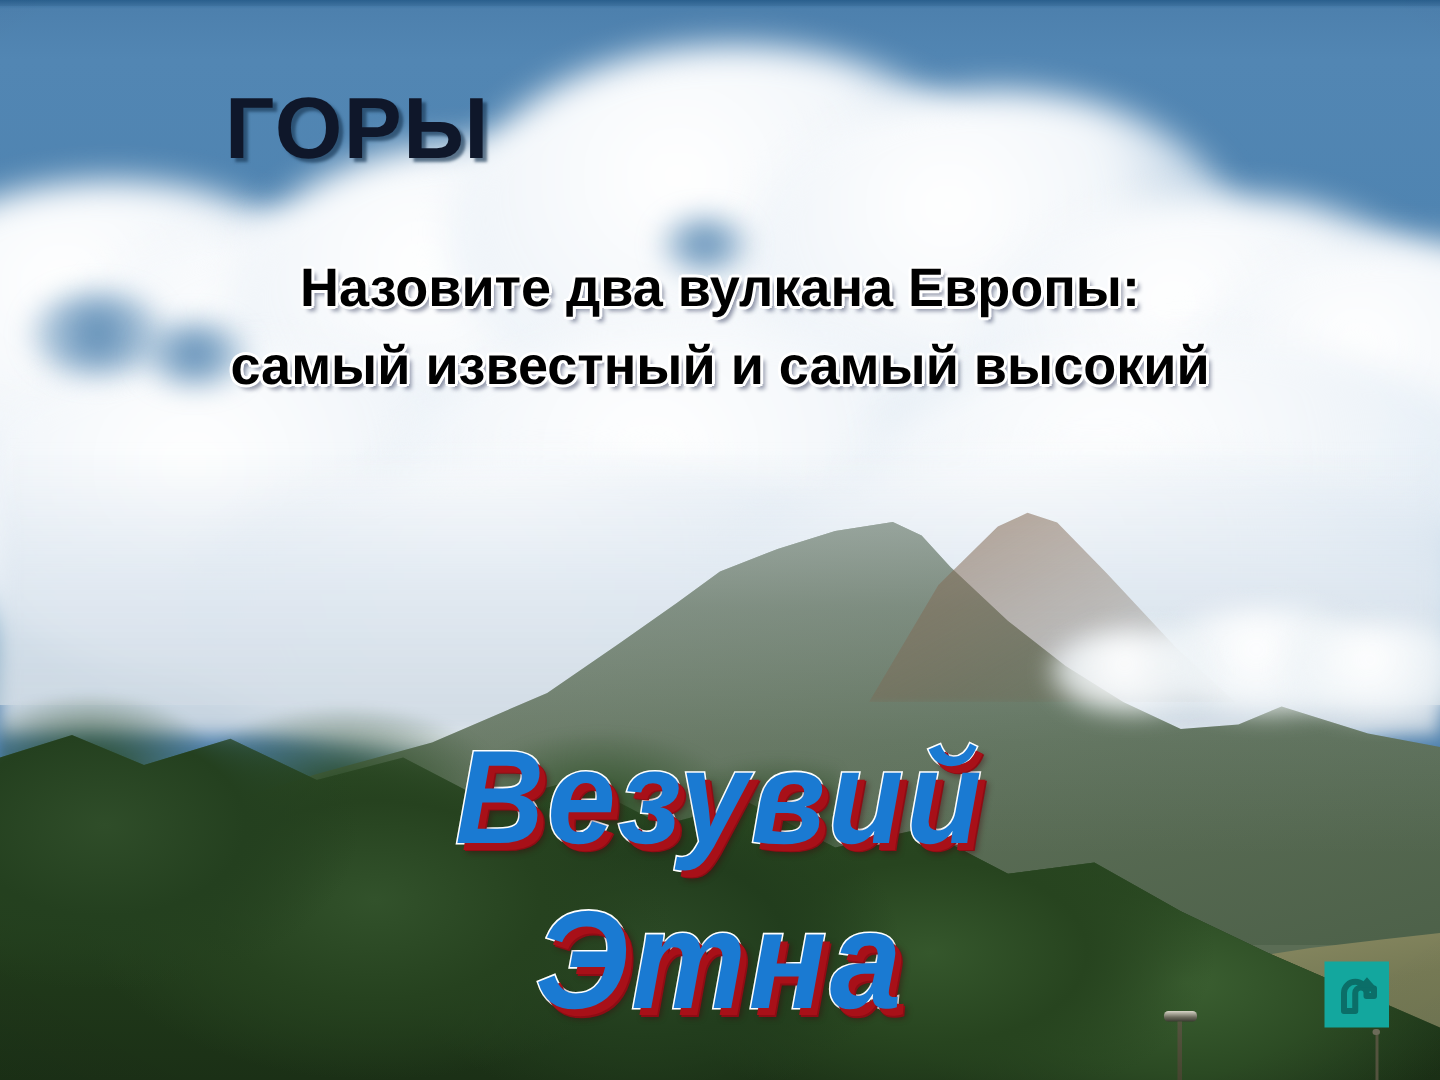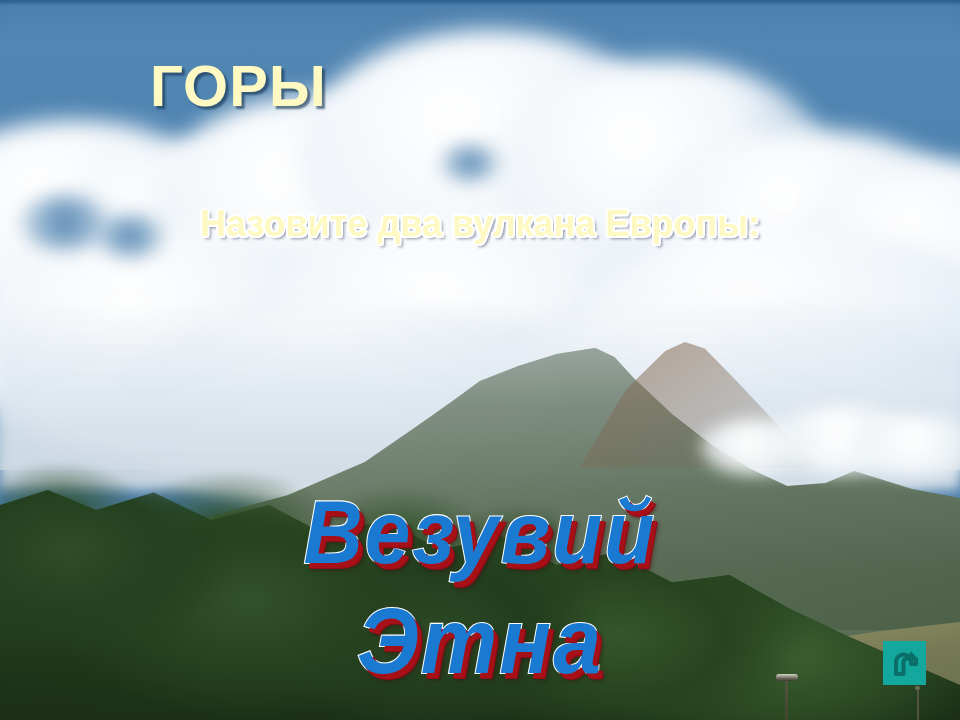--- a/index.html
+++ b/index.html
@@ -205,35 +205,35 @@
   }
 
   
   .slide-title {
     position: absolute;
     left: 150px;
     top: 52px;
     font-size: 58px;
     font-weight: 700;
     letter-spacing: 1px;
-    color: #fef9c3;
+    color: #0f172a;
     text-shadow: 3px 3px 2px rgba(25,55,85,0.65);
     white-space: nowrap;
   }
 
   .question {
     position: absolute;
     left: 80px;
-    top: 198px;
+    top: 166px;
     width: 800px;
     text-align: center;
     font-size: 36px;
     line-height: 52px;
     font-weight: 700;
-    color: #fef9c3;
+    color: #000000;
     text-shadow:
       -1.5px -1.5px 0 #ffffff,  1.5px -1.5px 0 #ffffff,
       -1.5px  1.5px 0 #ffffff,  1.5px  1.5px 0 #ffffff,
        0   -2px 0 #ffffff, 0 2px 0 #ffffff,
       -2px  0  0 #ffffff, 2px 0 0 #ffffff,
        3px  3px 3px rgba(10,20,60,0.45);
   }
   .question .qline { display:block; }
 
   
@@ -317,20 +317,21 @@
     <div class="lamp2-head"></div>
     <div class="lamp2-pole"></div>
 
     <div class="photo-vignette"></div>
   </div>
 
   <div class="slide-title">ГОРЫ</div>
 
   <div class="question">
     <span class="qline">Назовите два вулкана Европы:</span>
+    <span class="qline">самый известный и самый высокий</span>
   </div>
 
   <div id="answer-1" class="wordart">Везувий</div>
   <div id="answer-2" class="wordart">Этна</div>
 
   <div class="return-btn">
     <span>
       <svg width="30" height="30" viewBox="0 0 30 30" aria-hidden="true">
         <path d="M6 26 L6 14 A7.5 7.5 0 0 1 21 14 L21 11 L26 11 L26 16 L21 16 L21 14 A3.5 3.5 0 0 0 13.5 14 L13.5 26 Z" fill="none" stroke="#0B6E68" stroke-width="4" stroke-linejoin="round"></path>
         <path d="M21.3 3.5 L27.5 10.5 L15.2 10.5 Z" fill="#0B6E68"></path>

